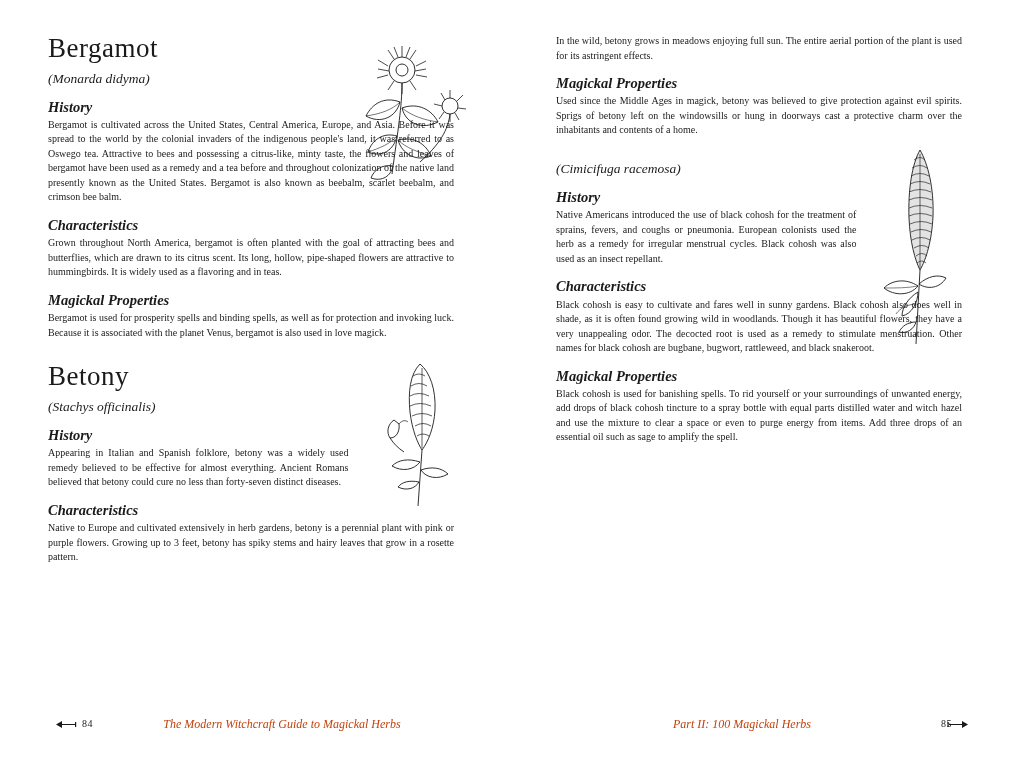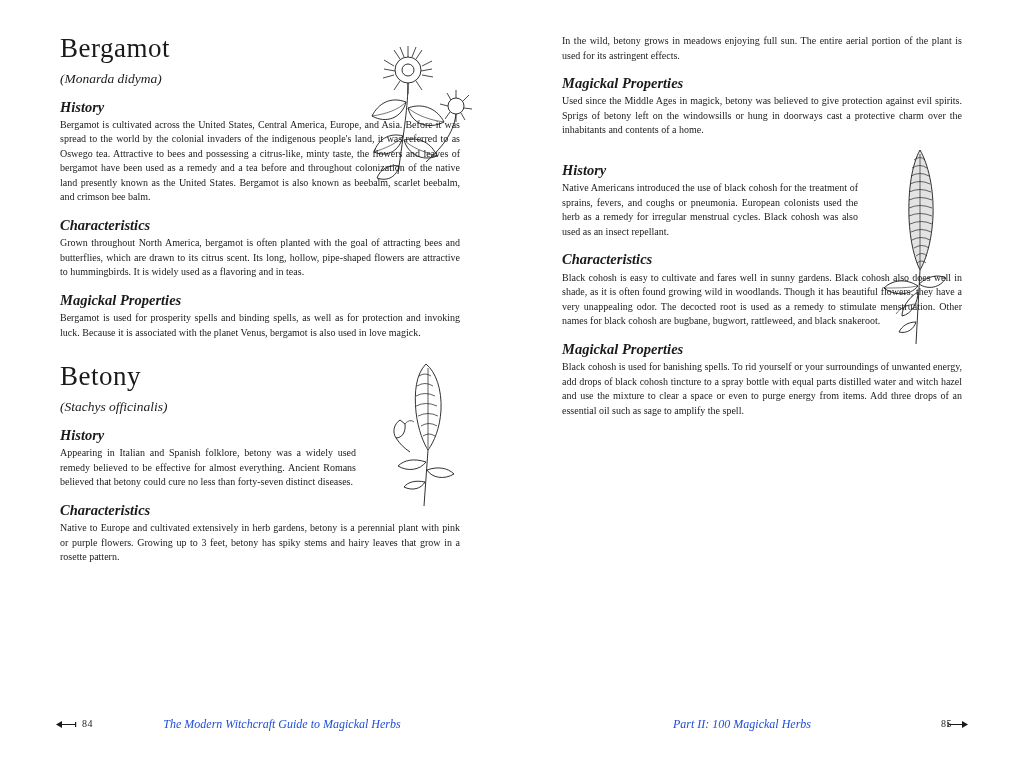--- a/index.html
+++ b/index.html
@@ -13,21 +13,21 @@
     overflow: hidden;
     font-family: "Liberation Serif", serif;
     color: #1a1a1a;
   }
   .spread {
     position: relative;
     width: 1024px;
     height: 768px;
     display: flex;
     box-sizing: border-box;
-    padding: 34px 52px 0 52px;
+    padding: 34px 52px 0 40px;
   }
   .page {
     position: relative;
     width: 50%;
     box-sizing: border-box;
     height: 700px;
   }
   .page-left { padding: 0 52px 0 8px; }
   .page-right { padding: 0 10px 0 50px; }
 
@@ -88,21 +88,21 @@
     position: relative;
     height: 16px;
   }
   .foot-title {
     position: absolute;
     left: 0; right: 0;
     text-align: center;
     font-style: italic;
     font-size: 12px;
     line-height: 16px;
-    color: #1d4ed8;
+    color: #c2410c;
   }
   .foot-num {
     position: absolute;
     font-size: 10px;
     line-height: 16px;
     letter-spacing: 0.5px;
   }
   .foot-left .foot-num { left: 30px; }
   .foot-right .foot-num { right: 20px; }
   .orn {
@@ -259,20 +259,21 @@
 
           <path d="M60 140 C 48 132, 34 134, 26 142 C 36 150, 52 150, 60 140 Z" fill="none"></path>
           <path d="M26 142 C 38 142, 50 142, 60 140" fill="none" stroke-width="0.55"></path>
           <path d="M60 146 C 50 152, 44 162, 44 170 C 54 168, 60 156, 60 146 Z" fill="none"></path>
           <path d="M61 138 C 70 130, 80 128, 88 132 C 82 142, 70 144, 61 138 Z" fill="none"></path>
           <path d="M59 158 C 50 158, 42 162, 38 168" fill="none" stroke-width="0.6"></path>
           <path d="M58 176 C 50 176, 44 180, 41 186 C 49 188, 56 183, 58 176 Z" fill="none"></path>
         </svg>
       </div>
 
+      <div class="latin">(Cimicifuga racemosa)</div>
 
       <h2 class="section">History</h2>
       <p class="body" style="width:74%;">Native Americans introduced the use of black cohosh for the treatment of sprains, fevers, and coughs or pneumonia. European colonists used the herb as a remedy for irregular menstrual cycles. Black cohosh was also used as an insect repellant.</p>
 
       <h2 class="section">Characteristics</h2>
       <p class="body">Black cohosh is easy to cultivate and fares well in sunny gardens. Black cohosh also does well in shade, as it is often found growing wild in woodlands. Though it has beautiful flowers, they have a very unappealing odor. The decocted root is used as a remedy to stimulate menstruation. Other names for black cohosh are bugbane, bugwort, rattleweed, and black snakeroot.</p>
 
       <h2 class="section">Magickal Properties</h2>
       <p class="body">Black cohosh is used for banishing spells. To rid yourself or your surroundings of unwanted energy, add drops of black cohosh tincture to a spray bottle with equal parts distilled water and witch hazel and use the mixture to clear a space or even to purge energy from items. Add three drops of an essential oil such as sage to amplify the spell.</p>
     </div>

